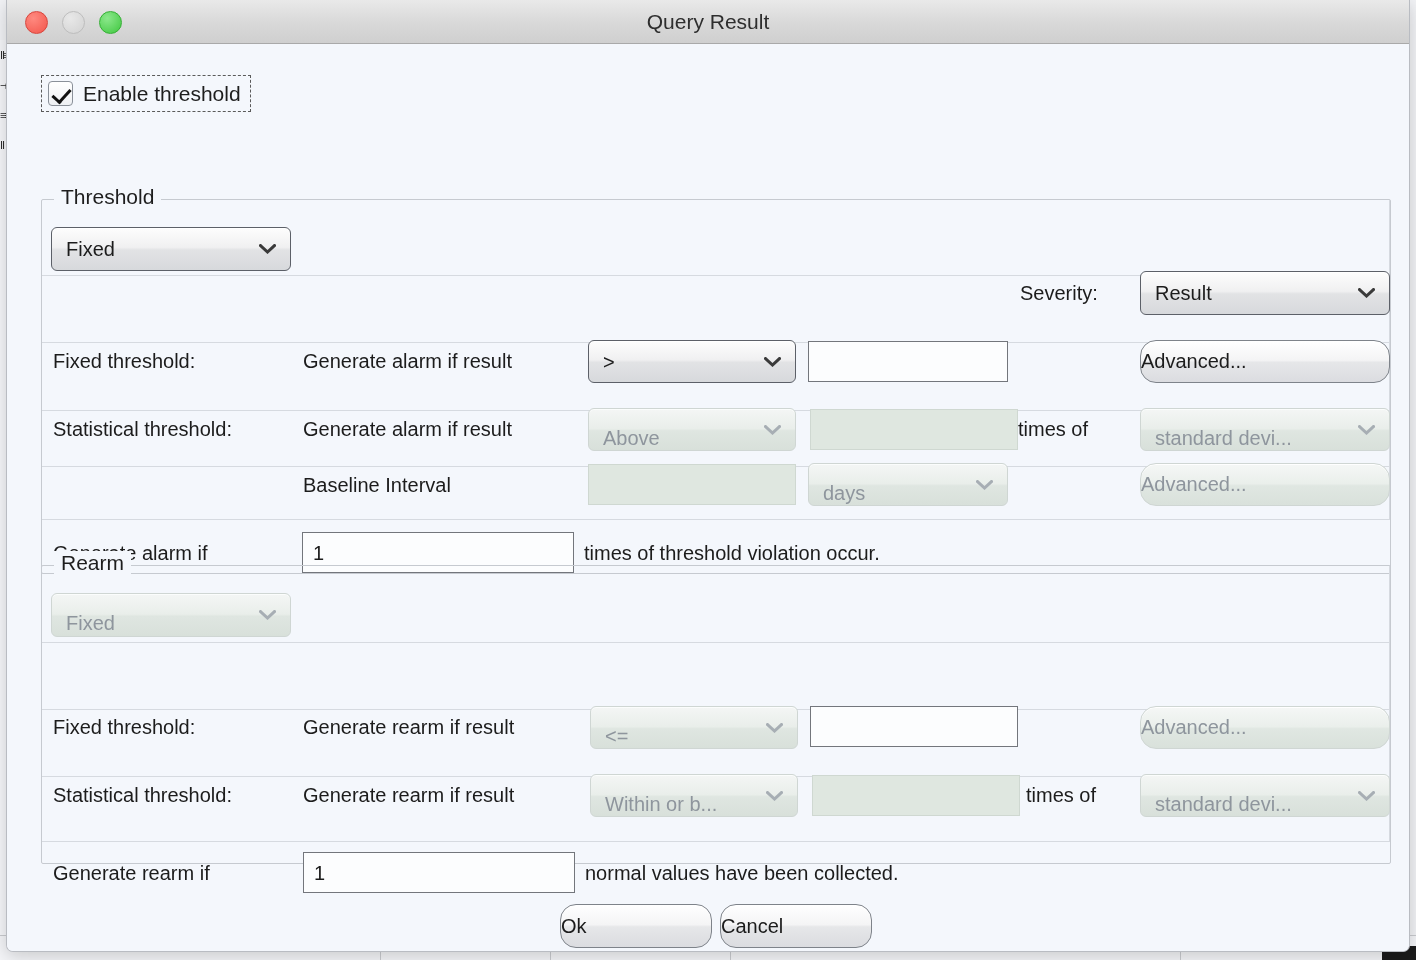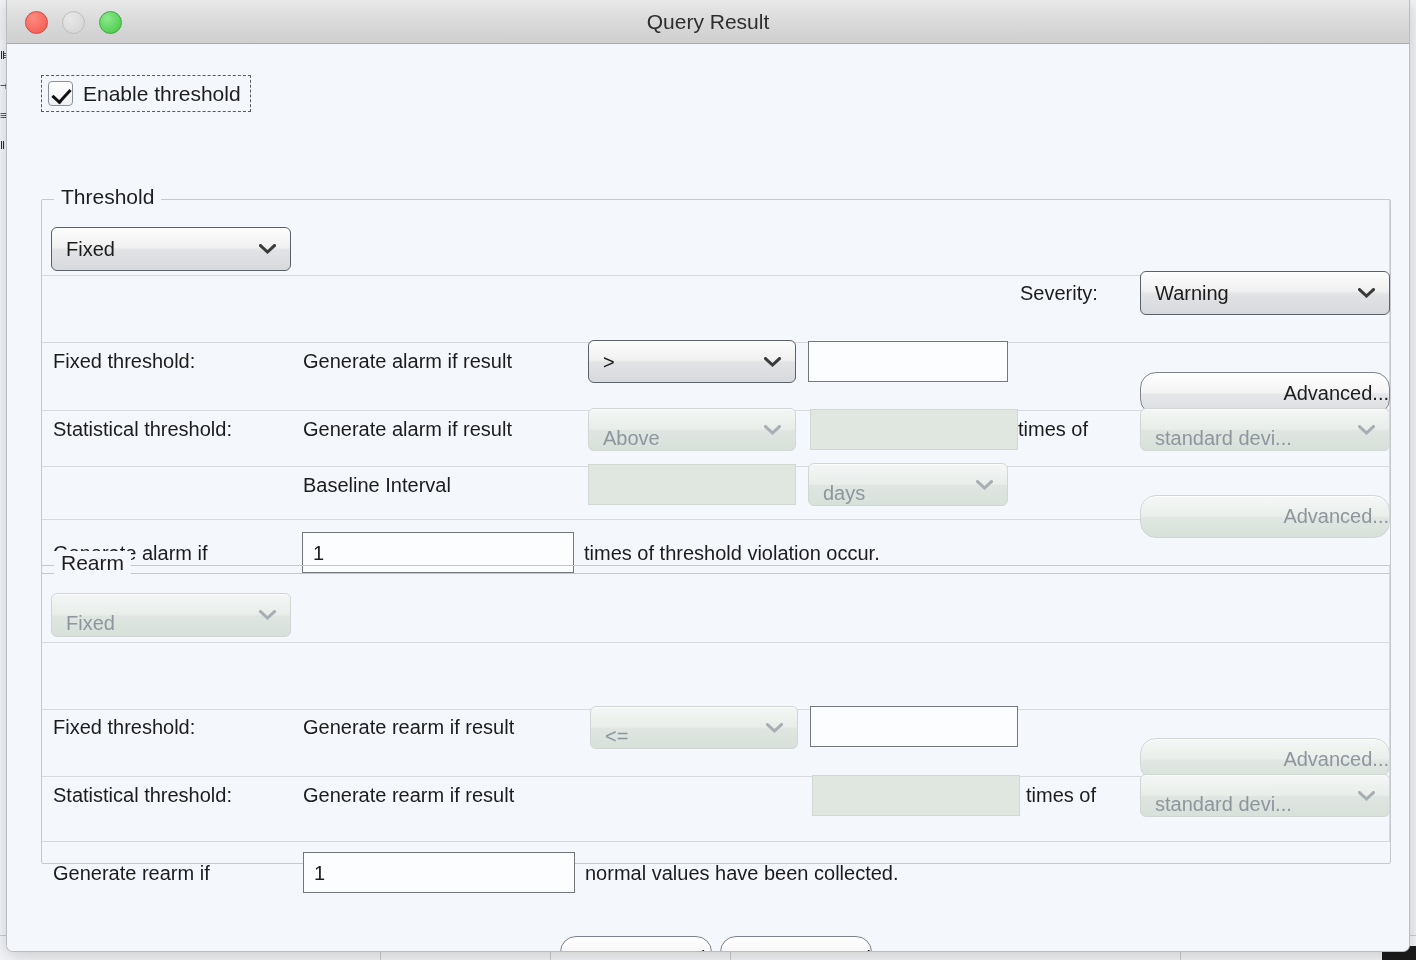--- a/index.html
+++ b/index.html
@@ -251,26 +251,25 @@
   
   .btn {
     position: absolute;
     box-sizing: border-box;
     border-radius: 16px;
     border: 1px solid #7e838a;
     background: linear-gradient(to bottom, #ffffff 0%, #f4f4f5 47%, #e6e7e9 52%, #dbdce0 100%);
     box-shadow: inset 0 1px 0 #ffffff;
     display: flex;
     align-items: center;
-    justify-content: flex-end;
+    justify-content: flex-start;
     font-size: 20px;
     color: #1c1c1c;
     cursor: default;
     user-select: none;
-    margin-top: 32px;
   }
   .btn.disabled {
     border: 1px solid #cfd6d3;
     background: linear-gradient(to bottom, #f5f7f6 0%, #eaefeb 48%, #e0e7e2 53%, #d9e1db 100%);
     color: #8e959d;
   }
 </style>
 </head>
 <body>
 
@@ -320,21 +319,21 @@
         <div class="cv">Fixed</div>
         <div class="arrow">
           <svg width="17" height="10" viewBox="0 0 17 10">
               <path d="M1.5 1.5 L8.5 8 L15.5 1.5" stroke="#3a3a3a" stroke-width="3" fill="none" stroke-linecap="square"></path>
             </svg>
         </div>
       </div>
 
       <div class="lbl" style="left:1013px; top:239px;">Severity:</div>
       <div class="combo" style="left:1133px; top:227px; width:250px; height:44px;">
-        <div class="cv">Warning</div>
+        <div class="cv">Result</div>
         <div class="arrow">
           <svg width="17" height="10" viewBox="0 0 17 10">
               <path d="M1.5 1.5 L8.5 8 L15.5 1.5" stroke="#3a3a3a" stroke-width="3" fill="none" stroke-linecap="square"></path>
             </svg>
         </div>
       </div>
 
       <div class="lbl" style="left:46px; top:307px;">Fixed threshold:</div>
       <div class="lbl" style="left:296px; top:307px;">Generate alarm if result</div>
       <div class="combo" style="left:581px; top:296px; width:208px; height:43px;">
@@ -428,20 +427,28 @@
       </div>
       <div class="tbox" style="left:803px; top:662px; width:208px; height:41px;">
         <div class="tv"></div>
       </div>
       <div class="btn disabled" style="left:1133px; top:662px; width:250px; height:43px;">
         <span>Advanced...</span>
       </div>
 
       <div class="lbl" style="left:46px; top:741px;">Statistical threshold:</div>
       <div class="lbl" style="left:296px; top:741px;">Generate rearm if result</div>
+      <div class="combo disabled" style="left:583px; top:730px; width:208px; height:43px;">
+        <div class="cv">Within or b...</div>
+        <div class="arrow">
+          <svg width="17" height="10" viewBox="0 0 17 10">
+              <path d="M1.5 1.5 L8.5 8 L15.5 1.5" stroke="#a7aeb4" stroke-width="3" fill="none" stroke-linecap="square"></path>
+            </svg>
+        </div>
+      </div>
       <div class="tbox disabled" style="left:805px; top:731px; width:208px; height:41px;">
         <div class="tv"></div>
       </div>
       <div class="lbl" style="left:1019px; top:741px;">times of</div>
       <div class="combo disabled" style="left:1133px; top:730px; width:250px; height:43px;">
         <div class="cv">standard devi...</div>
         <div class="arrow">
           <svg width="17" height="10" viewBox="0 0 17 10">
               <path d="M1.5 1.5 L8.5 8 L15.5 1.5" stroke="#a7aeb4" stroke-width="3" fill="none" stroke-linecap="square"></path>
             </svg>

